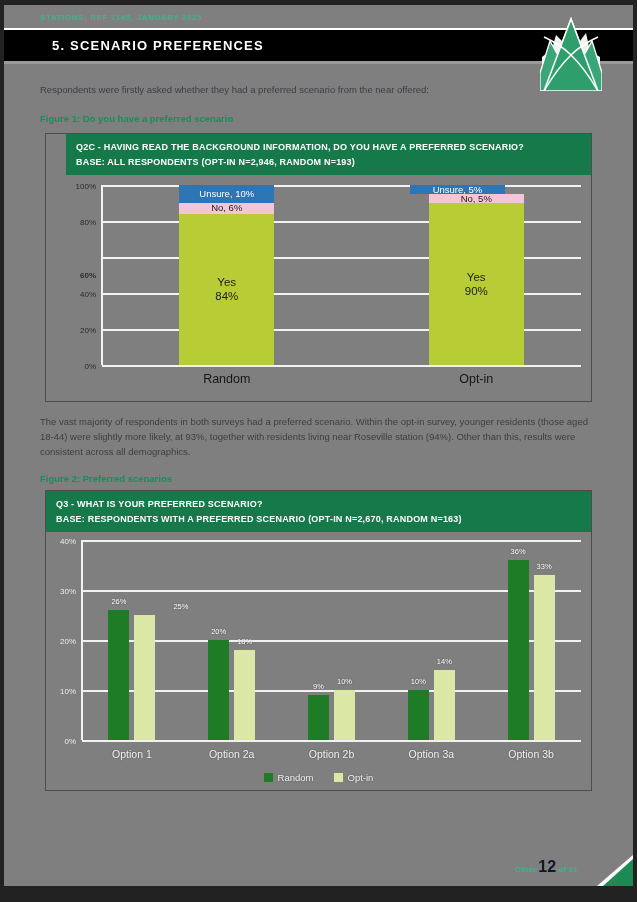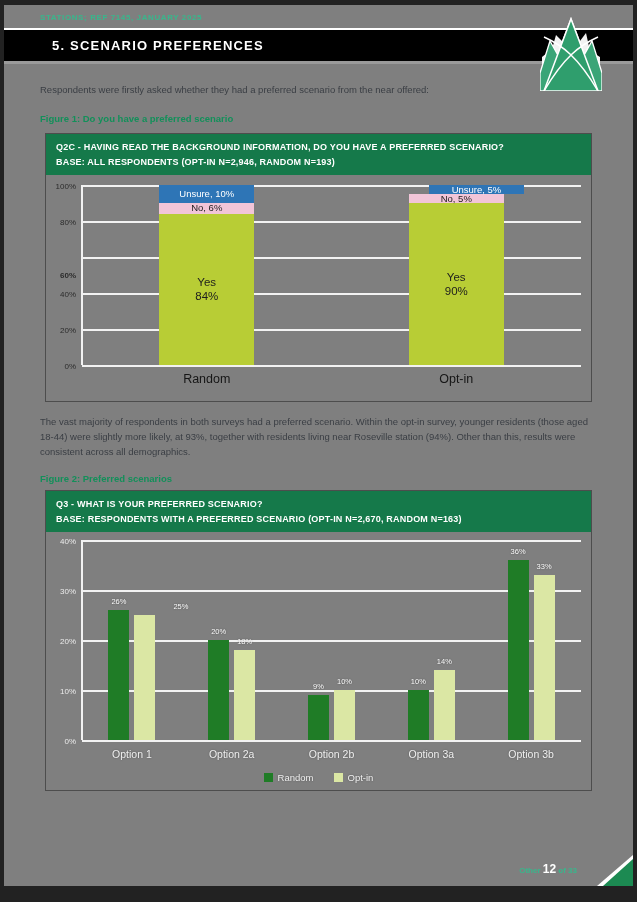--- a/index.html
+++ b/index.html
@@ -13,21 +13,21 @@
   .banner span{color:#ffffff;font-weight:bold;font-size:13px;letter-spacing:1.2px;}
   .banner-underline{height:3px;background:#9a9a9a;}
   .logo{position:absolute;top:6px;right:31px;z-index:5;}
   .content{position:relative;}
   .intro,.bodytext{margin:0;color:#3a3e44;font-size:9.5px;line-height:15px;width:552px;margin-left:36px;}
   .intro{margin-top:18px;}
   .figcap{margin:0;margin-left:36px;color:#12905a;font-weight:bold;font-size:9.5px;}
   .figcap.f1{margin-top:16px;}
   .figcap.f2{margin-top:14px;}
   .chartbox{margin-left:41px;width:547px;border:1px solid #4d4d4d;box-sizing:border-box;background:#7f7f7f;}
-  .chartbox.c1{margin-top:9px;}
+  .chartbox.c1{margin-top:9px;padding-left:20px;}
   .chartbox.c2{margin-top:6px;}
   .chart-header{background:#15794a;padding:6px 10px 5px 10px;}
   .chart-header div{color:#ffffff;font-weight:bold;font-size:9px;line-height:15px;letter-spacing:.2px;}
   .plot{position:relative;}
   .plot1{height:226px;}
   .plot2{height:232px;}
   .gridline{position:absolute;height:2px;background:#f2f2f2;}
   .vaxis{position:absolute;width:2px;background:#f2f2f2;}
   .tick{position:absolute;transform:translateY(-50%);text-align:right;width:28px;}
   .t1{color:#2b2b2b;font-size:8px;}
@@ -36,21 +36,21 @@
   .seg-label{text-align:center;white-space:nowrap;font-weight:normal;}
   .xlab1{position:absolute;transform:translateX(-50%);color:#161616;font-size:12.5px;}
   .xlab2{position:absolute;transform:translateX(-50%);color:#f0f0f0;font-size:10.5px;text-shadow:0 0 2px rgba(0,0,0,.35);}
   .gbar{position:absolute;}
   .dlab{position:absolute;transform:translateX(-50%);color:#fbfbfb;font-size:7.5px;text-shadow:0 0 2px rgba(0,0,0,.4);white-space:nowrap;}
   .legend{display:flex;justify-content:center;align-items:center;gap:20px;height:26px;}
   .legend .item{display:flex;align-items:center;gap:5px;}
   .legend .sq{width:9px;height:9px;display:inline-block;}
   .legend .lbl{color:#f0f0f0;font-size:9.5px;text-shadow:0 0 2px rgba(0,0,0,.35);}
   .footer{position:absolute;right:56px;bottom:10px;color:#38b78c;font-size:8px;font-weight:bold;}
-  .footer .num{font-size:12px;color:#ffffff;}
+  .footer .num{font-size:16px;color:#0f172a;}
   .corner-tri{position:absolute;right:0;bottom:0;}
 </style>
 </head>
 <body>
 
 <div class="frame">
 
   <div class="doc-header">
     <div>STATIONS; REF 7145, JANUARY 2025</div>
   </div>
@@ -116,21 +116,21 @@
             <div class="seg-label" style="color: rgb(29, 29, 29); font-size: 11.5px; line-height: 14px;">
               <div>Yes</div>
               <div>90%</div>
             </div>
           </div>
           <div class="sbar-seg" style="left: 362.75px; width: 95px; top: 19px; height: 9px; background: rgb(242, 197, 216); z-index: 2;">
             <div class="seg-label" style="color: rgb(29, 29, 29); font-size: 9.5px; line-height: 10px;">
               <div>No, 5%</div>
             </div>
           </div>
-          <div class="sbar-seg" style="left: 383px; width: 95px; top: 10px; height: 9px; background: rgb(46, 117, 182); z-index: 3;">
+          <div class="sbar-seg" style="left: 344px; width: 95px; top: 10px; height: 9px; background: rgb(46, 117, 182); z-index: 3;">
             <div class="seg-label" style="color: rgb(255, 255, 255); font-size: 9.5px; line-height: 10px;">
               <div>Unsure, 5%</div>
             </div>
           </div>
           <div class="xlab1" style="left: 410.25px; top: 197px;">Opt-in</div>
         </div>
     </div>
 
     <p class="bodytext" style="margin-top:12px;">The vast majority of respondents in both surveys had a preferred scenario. Within the opt-in survey, younger residents (those aged 18-44) were slightly more likely, at 93%, together with residents living near Roseville station (94%). Other than this, results were consistent across all demographics.</p>
 

